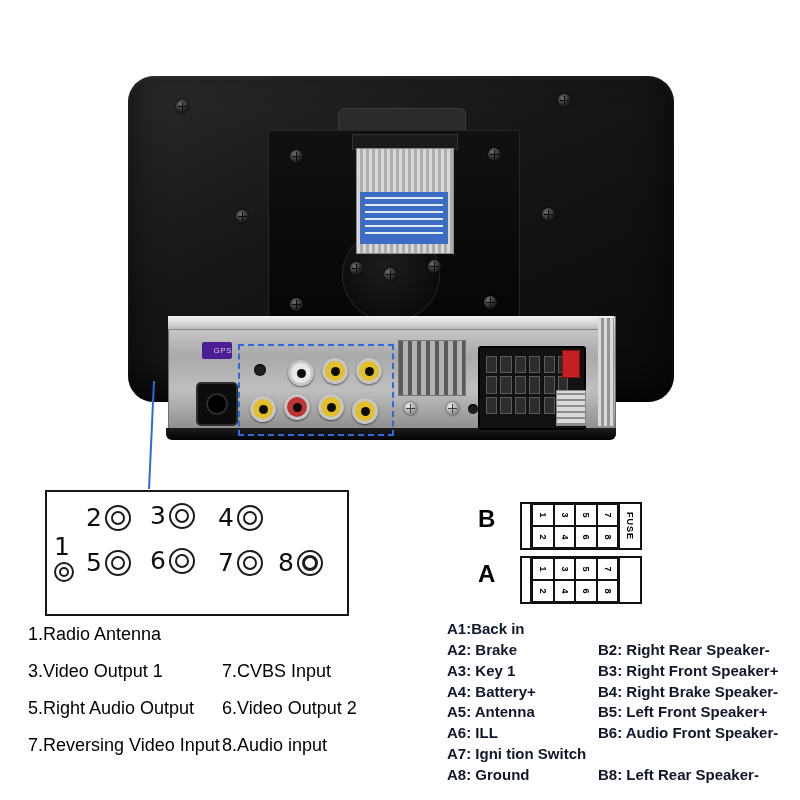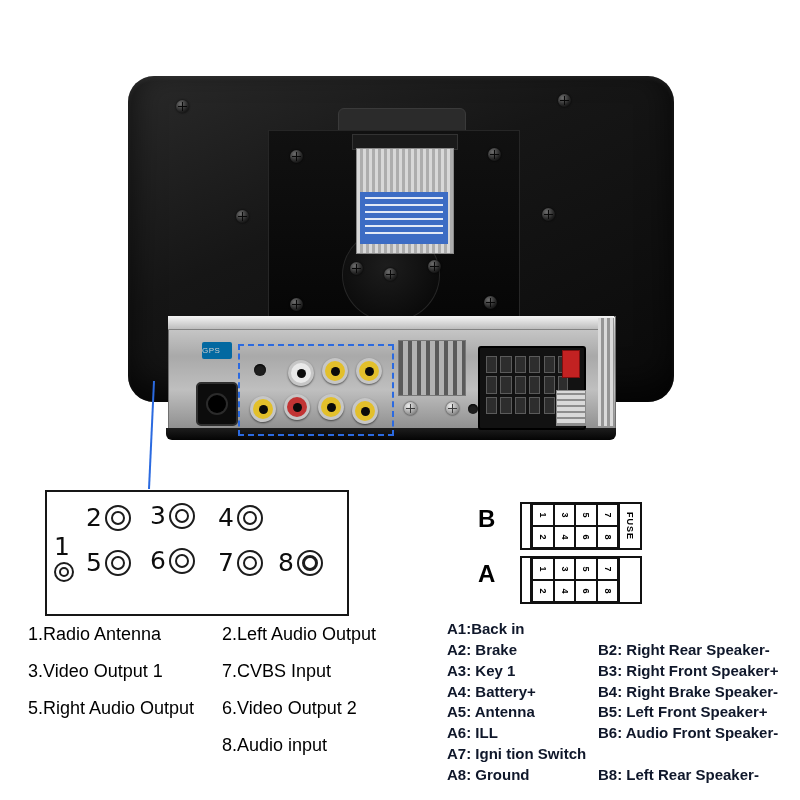--- a/index.html
+++ b/index.html
@@ -33,22 +33,22 @@
 
   
   .chassis{position:absolute;left:168px;top:316px;width:446px;height:112px;border:1px solid #6f6f6f;
     background:linear-gradient(180deg,#ececec 0,#c7c7c7 10%,#a9a9a9 35%,#bfbfbf 65%,#8f8f8f 100%);}
   .chassis-lip{position:absolute;left:168px;top:316px;width:446px;height:13px;
     background:linear-gradient(180deg,#f5f5f5,#bdbdbd);border-bottom:1px solid #828282;}
   .chassis-edge{position:absolute;left:598px;top:318px;width:16px;height:108px;
     background:repeating-linear-gradient(90deg,#dadada 0 3px,#959595 3px 6px);}
   .chassis-bottom{position:absolute;left:166px;top:428px;width:450px;height:12px;border-radius:0 0 6px 6px;
     background:linear-gradient(180deg,#1d1d1d,#040404);}
-  .gps-port{position:absolute;left:202px;top:342px;width:30px;height:17px;background:#0369a1;border-radius:2px;
-    color:#cfcfcf;font-size:8px;line-height:17px;text-align:left;letter-spacing:.5px;}
+  .gps-port{position:absolute;left:202px;top:342px;width:30px;height:17px;background:#4c1d95;border-radius:2px;
+    color:#cfcfcf;font-size:8px;line-height:17px;text-align:right;letter-spacing:.5px;}
   .ant-port{position:absolute;left:196px;top:382px;width:38px;height:40px;background:#0c0c0c;
     border:2px solid #2f2f2f;border-radius:5px;}
   .ant-port::after{content:"";position:absolute;left:50%;top:50%;width:18px;height:18px;margin:-9px 0 0 -9px;
     border-radius:50%;background:#000;box-shadow:0 0 0 2px #2b2b2b;}
   .rca{position:absolute;width:20px;height:20px;border-radius:50%;border:3px solid #c6c6c6;
     box-shadow:0 1px 2px rgba(0,0,0,.55);}
   .rca::after{content:"";position:absolute;left:50%;top:50%;width:9px;height:9px;margin:-4.5px 0 0 -4.5px;
     border-radius:50%;background:#0b0b0b;}
   .rca.yellow{background:#e3c02b;}
   .rca.red{background:#c23434;}
@@ -202,25 +202,25 @@
   <div class="port" style="left:218px;top:549px">
     <span class="pnum">7</span>
     <span class="ring"></span>
   </div>
   <div class="port" style="left:278px;top:549px">
     <span class="pnum">8</span>
     <span class="ring bold"></span>
   </div>
 
   <div class="legend-item" style="left:28px;top:624px">1.Radio Antenna</div>
-  <div class="legend-item" style="left:222px;top:624px">2.Left Audio Output</div>
   <div class="legend-item" style="left:28px;top:661px">3.Video Output 1</div>
   <div class="legend-item" style="left:222px;top:661px">7.CVBS Input</div>
   <div class="legend-item" style="left:28px;top:698px">5.Right Audio Output</div>
   <div class="legend-item" style="left:222px;top:698px">6.Video Output 2</div>
+  <div class="legend-item" style="left:28px;top:735px">7.Reversing Video Input</div>
   <div class="legend-item" style="left:222px;top:735px">8.Audio input</div>
 
   <div class="iso-label" style="left:478px;top:505px">B</div>
   <div class="iso-conn" style="left:520px;top:502px">
     <div class="conn-notch"></div>
     <div class="conn-cells">
       <span class="cell">
           <i class="cellnum">1</i>
         </span>
       <span class="cell">

